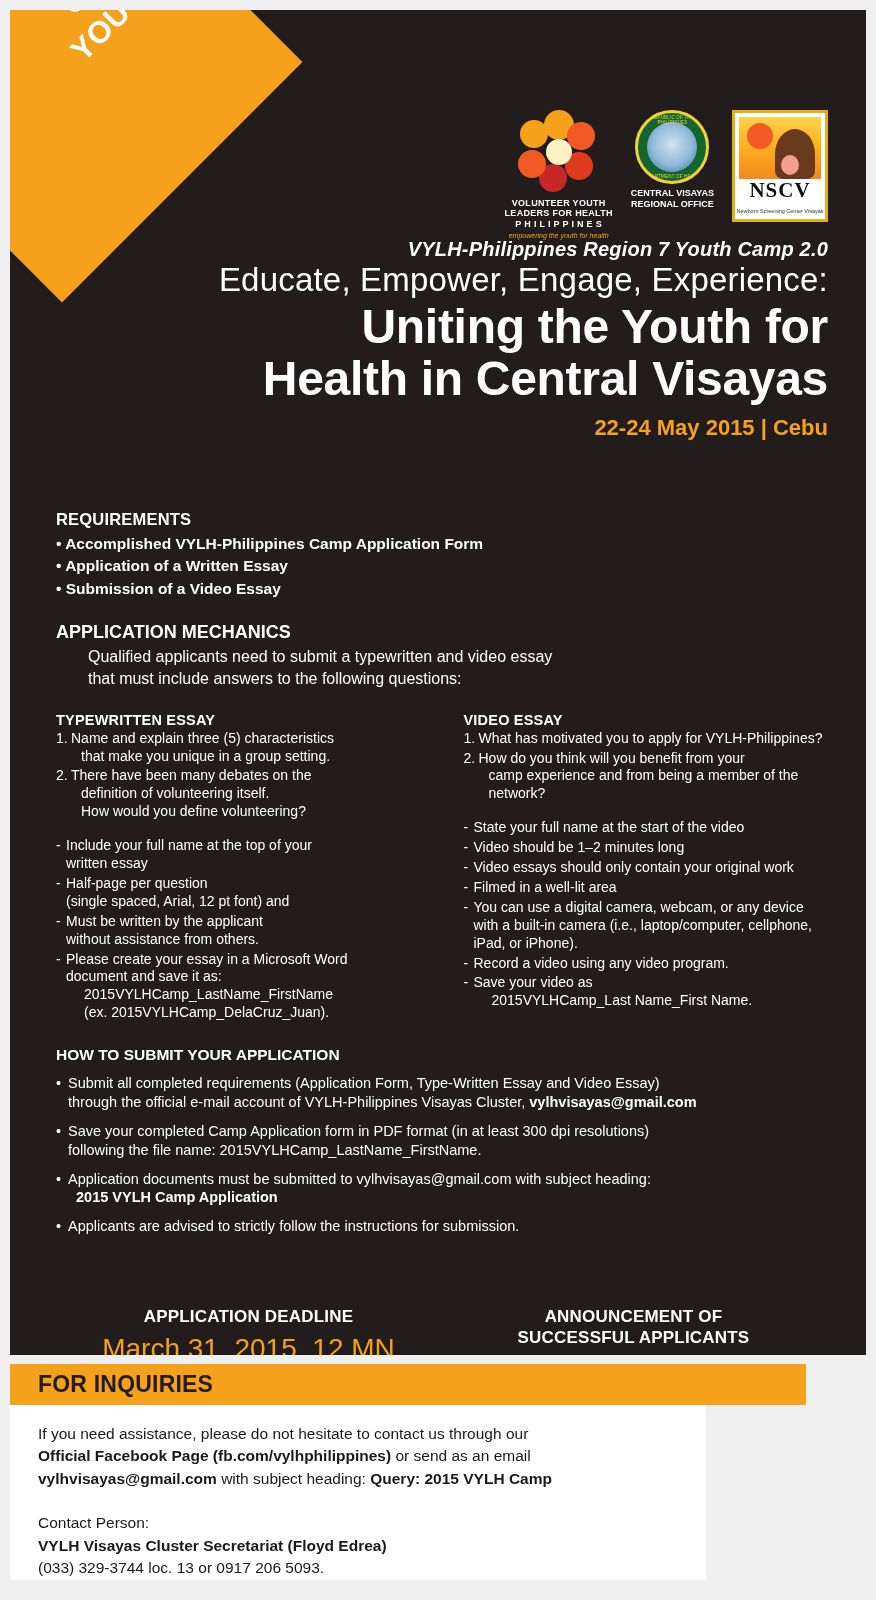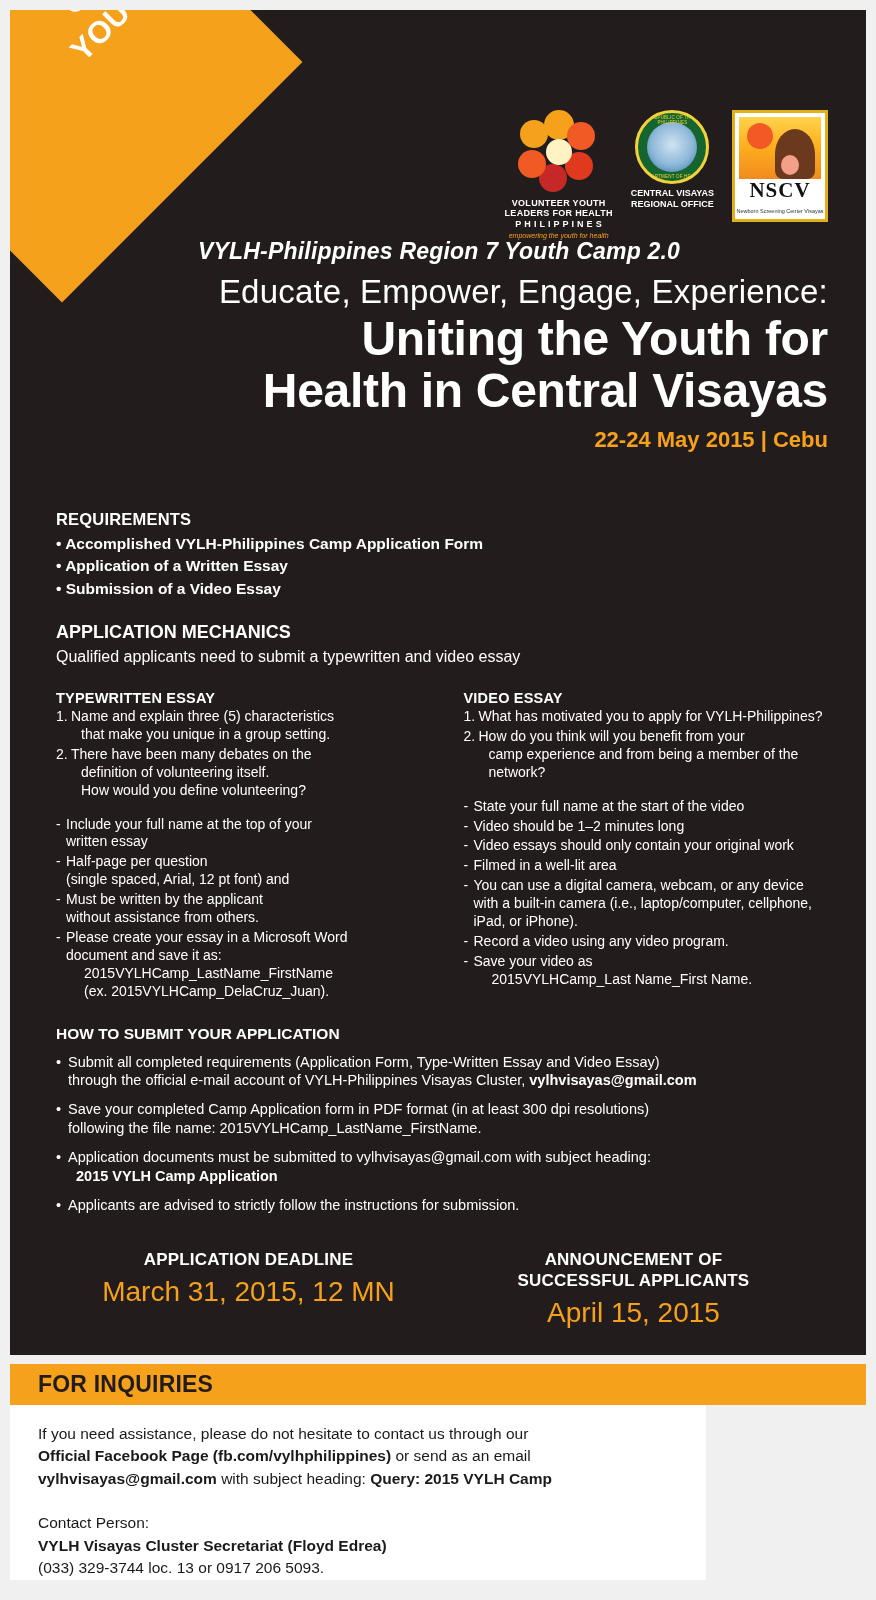--- a/index.html
+++ b/index.html
@@ -143,22 +143,22 @@
   .headline-wrap {
     position: absolute;
     top: 228px;
     left: 40px;
     right: 38px;
     text-align: right;
     color: #ffffff;
     z-index: 3;
   }
   .kicker {
-    font-size: 23px; font-style: italic; font-weight: bold;
-    letter-spacing: .2px; margin-bottom: 8px; text-align: center;
+    font-size: 20px; font-style: italic; font-weight: bold;
+    letter-spacing: .2px; 
   }
   .h-line1 { font-size: 33px; font-weight: 300; letter-spacing: .2px; margin-bottom: 2px;}
   .h-line2 {
     font-size: 48px; font-weight: bold; line-height: 1.08; letter-spacing: -.3px;
   }
   .date-line {
     margin-top: 10px;
     font-size: 22px; font-weight: bold; color: #f5a11c;
   }
 
@@ -175,21 +175,21 @@
   }
   .req-list { margin-top: 4px; }
   .req-list li {
     font-size: 15.5px; font-weight: bold; line-height: 1.45; list-style: none;
   }
   .req-list li:before { content: "• "; }
   ul { margin: 0; padding: 0; }
 
   .mech { margin-top: 22px; }
   .mech-title { font-size: 18px; font-weight: bold; }
-  .mech-text { font-size: 16px; line-height: 1.35; margin-top: 3px; }
+  .mech-text { font-size: 16px; line-height: 1.35; margin-top: 3px; margin-left: 32px; }
 
   .cols {
     display: flex;
     margin-top: 22px;
     gap: 45px;
   }
   .col { width: 50%; }
   .col-title { font-size: 14.5px; font-weight: bold; letter-spacing: .2px; }
   .num-item {
     font-size: 14px; line-height: 1.28; margin-top: 2px;
@@ -212,27 +212,27 @@
   }
   .bullet .b { width: 12px; flex: none; }
   .bullet .t { flex: 1; }
   .bold { font-weight: bold; }
 
   .deadlines {
     display: flex;
     margin-top: 34px;
     text-align: center;
   }
-  .dl { width: 50%; }
+  .dl { width: 50%; margin-top: 36px; }
   .dl-label { font-size: 17px; font-weight: bold; letter-spacing: .2px; line-height: 1.25;}
   .dl-date { font-size: 28px; color: #f5a11c; margin-top: 6px; }
 
   
   .inq-bar {
-    width: 856px;
+    width: 796px;
     background: #f5a11c;
     padding: 7px 0 7px 28px;
     margin-top: 9px;
   }
   .inq-bar-text {
     font-size: 23px; font-weight: bold; color: #231c1c; letter-spacing: .2px;
   }
   .inq-body {
     width: 696px;
     background: #ffffff;
@@ -310,20 +310,21 @@
         <ul class="req-list">
           <li>Accomplished VYLH-Philippines Camp Application Form</li>
           <li>Application of a Written Essay</li>
           <li>Submission of a Video Essay</li>
         </ul>
       </div>
 
       <div class="mech">
         <div class="mech-title">APPLICATION MECHANICS</div>
         <div class="mech-text">Qualified applicants need to submit a typewritten and video essay</div>
+        <div class="mech-text" style="margin-top:0">that must include answers to the following questions:</div>
       </div>
 
       <div class="cols">
 
         <div class="col">
           <div class="col-title">TYPEWRITTEN ESSAY</div>
 
           <div class="num-item">
             <span class="n">1.</span>
             <span class="t">

